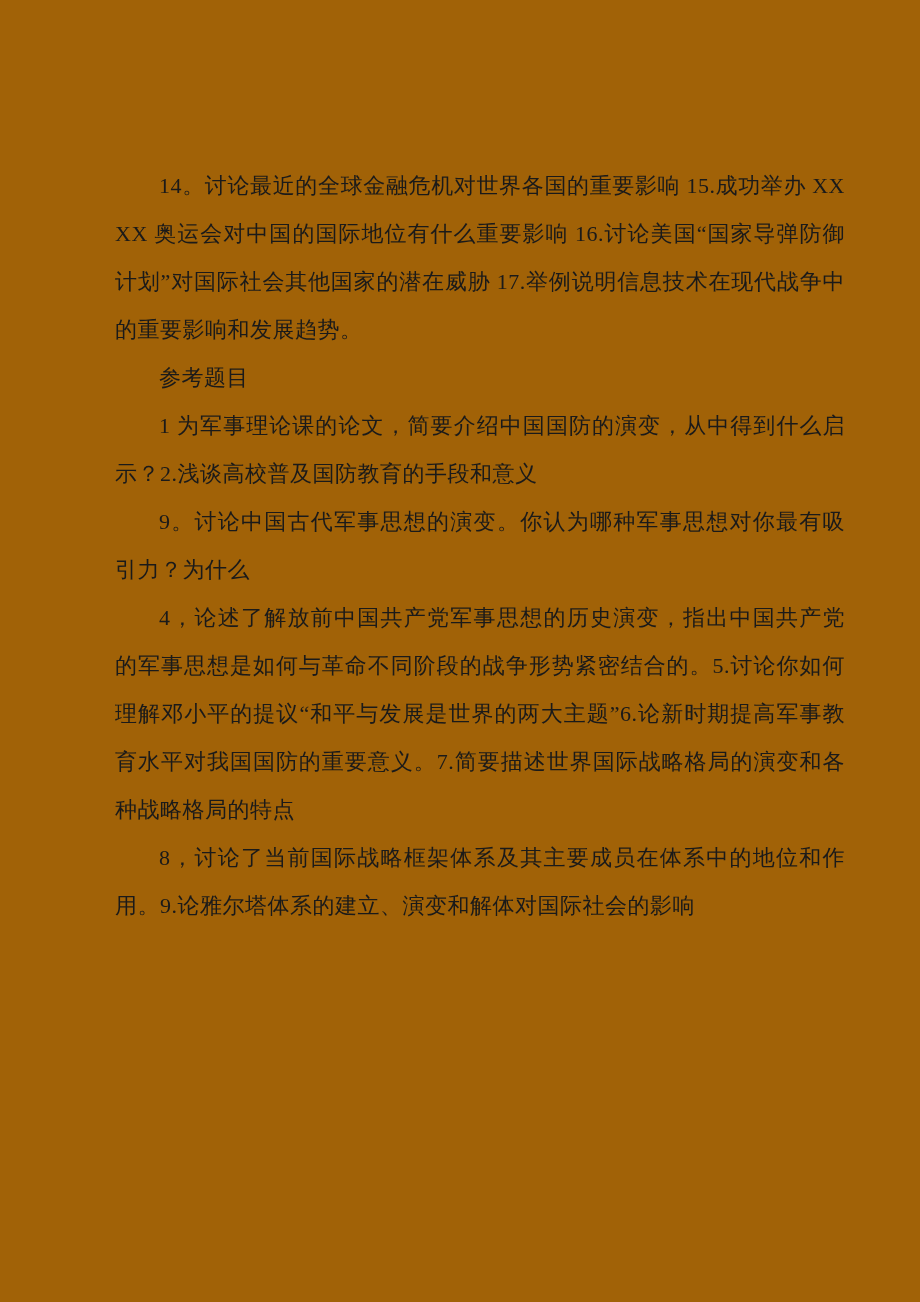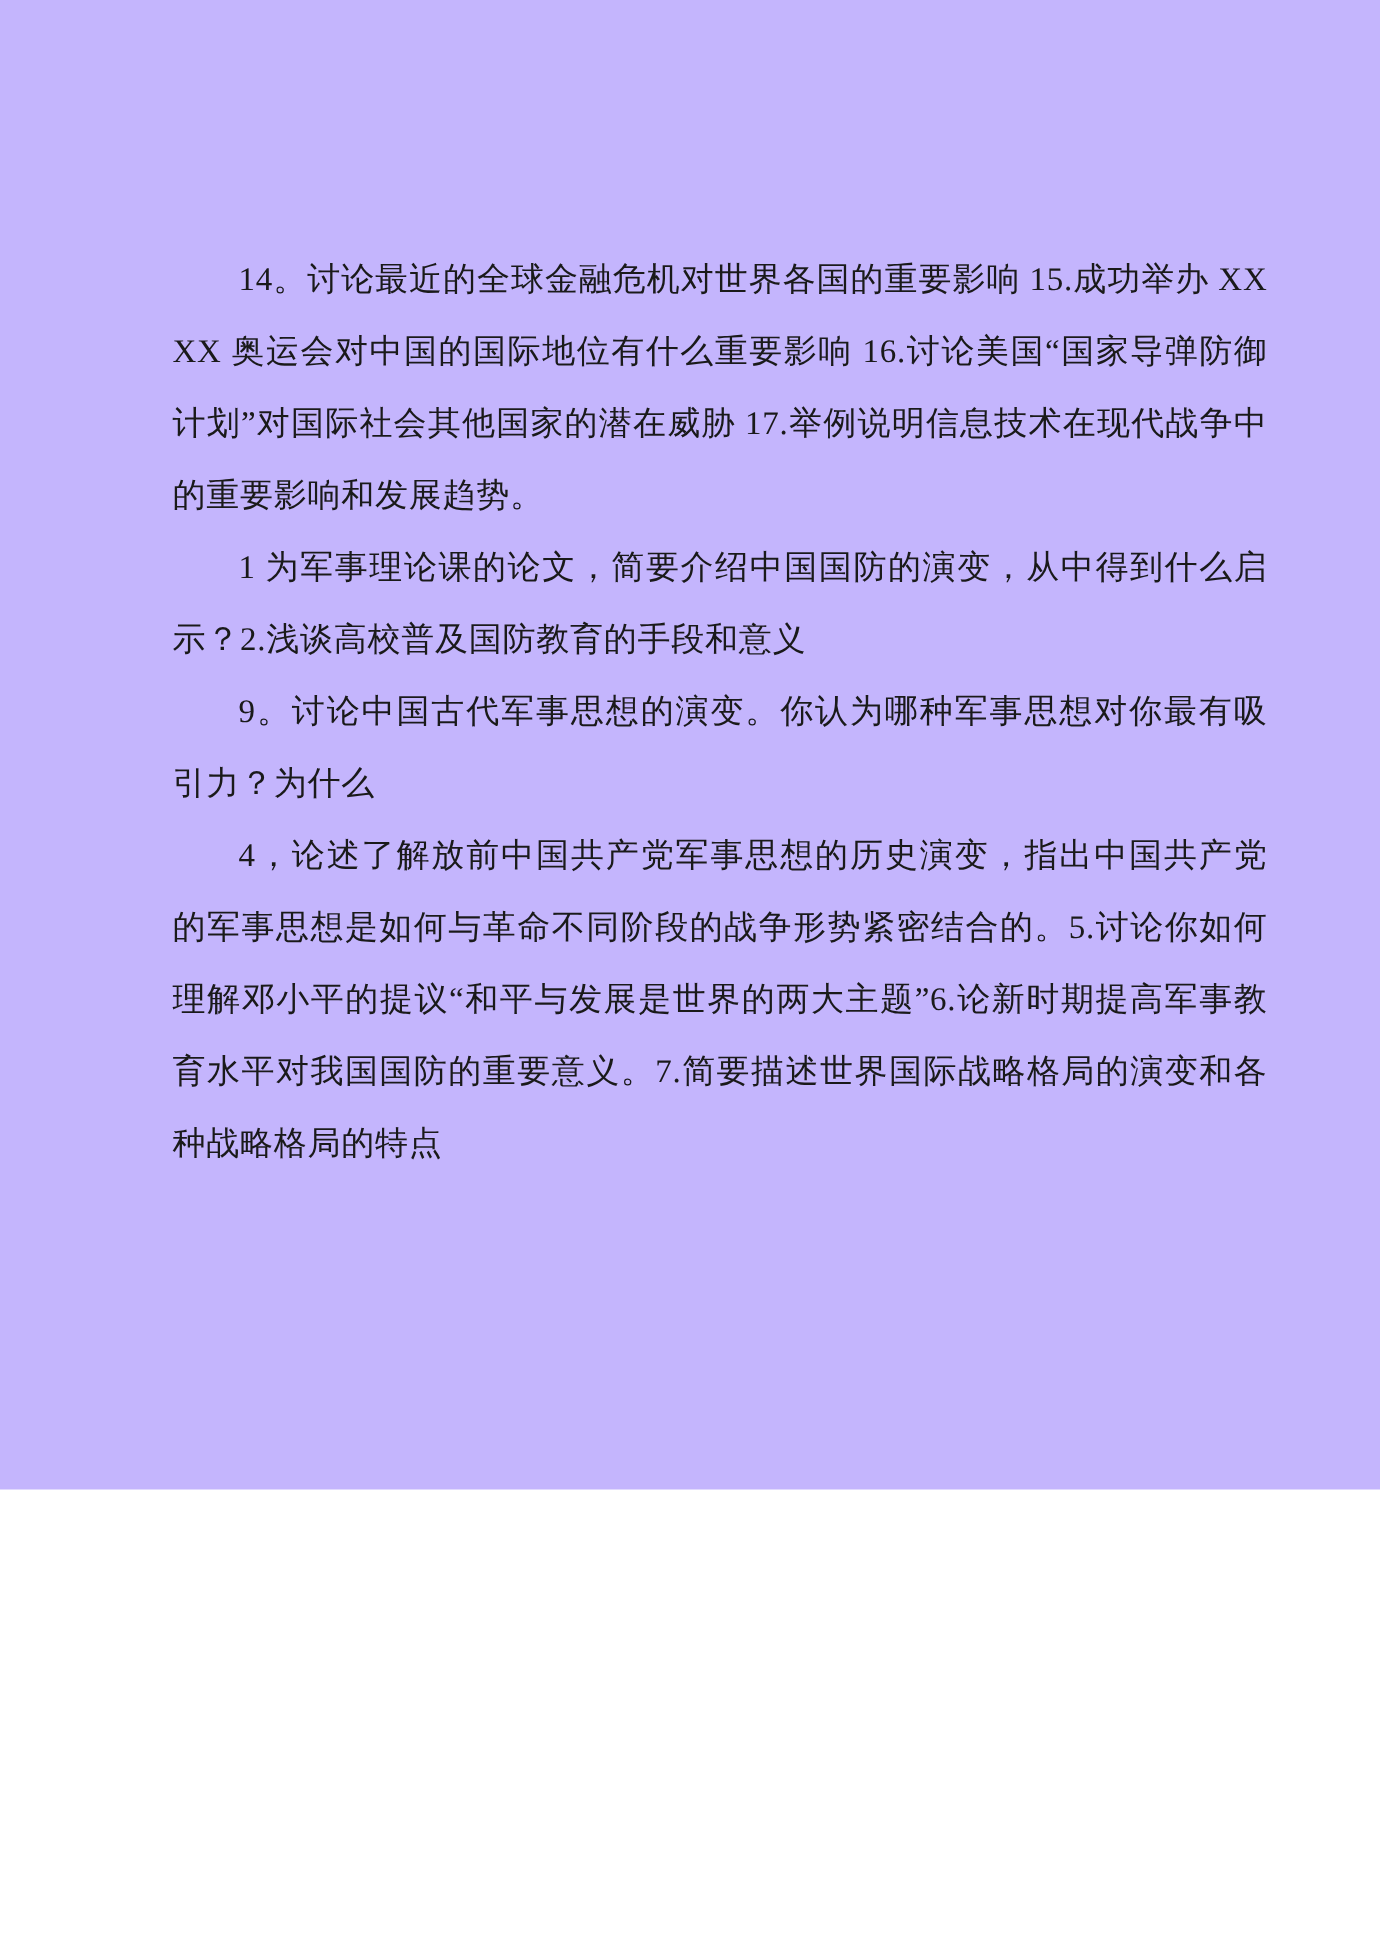--- a/index.html
+++ b/index.html
@@ -8,22 +8,22 @@
   }
   body {
     width: 920px;
     height: 1302px;
     background: #ffffff;
     overflow: hidden;
   }
   .page {
     position: relative;
     width: 920px;
-    height: 993px;
-    background: #c4b5fd;
+    height: 1302px;
+    background: #a16207;
   }
   .text-block {
     position: absolute;
     left: 115px;
     top: 162px;
     width: 730px;
     color: #1a1a1a;
     font-family: "Liberation Serif", "DejaVu Serif", serif;
     font-size: 22px;
     line-height: 48px;
@@ -37,17 +37,19 @@
     text-justify: inter-ideograph;
     word-break: break-all;
   }
 </style>
 </head>
 <body>
 
 <div class="page">
   <div class="text-block">
     <p class="para">14。讨论最近的全球金融危机对世界各国的重要影响 15.成功举办 XXXX 奥运会对中国的国际地位有什么重要影响 16.讨论美国“国家导弹防御计划”对国际社会其他国家的潜在威胁 17.举例说明信息技术在现代战争中的重要影响和发展趋势。</p>
+    <p class="para">参考题目</p>
     <p class="para">1 为军事理论课的论文，简要介绍中国国防的演变，从中得到什么启示？2.浅谈高校普及国防教育的手段和意义</p>
     <p class="para">9。讨论中国古代军事思想的演变。你认为哪种军事思想对你最有吸引力？为什么</p>
     <p class="para">4，论述了解放前中国共产党军事思想的历史演变，指出中国共产党的军事思想是如何与革命不同阶段的战争形势紧密结合的。5.讨论你如何理解邓小平的提议“和平与发展是世界的两大主题”6.论新时期提高军事教育水平对我国国防的重要意义。7.简要描述世界国际战略格局的演变和各种战略格局的特点</p>
+    <p class="para">8，讨论了当前国际战略框架体系及其主要成员在体系中的地位和作用。9.论雅尔塔体系的建立、演变和解体对国际社会的影响</p>
   </div>
 </div>
 
 </body></html>

